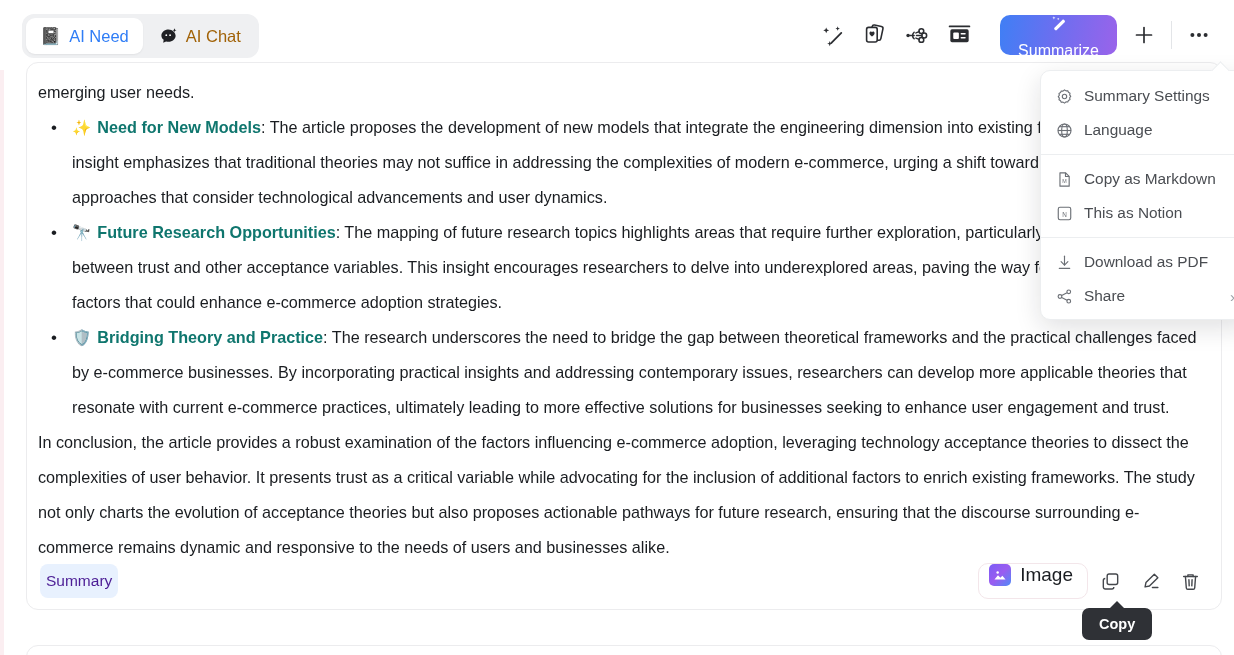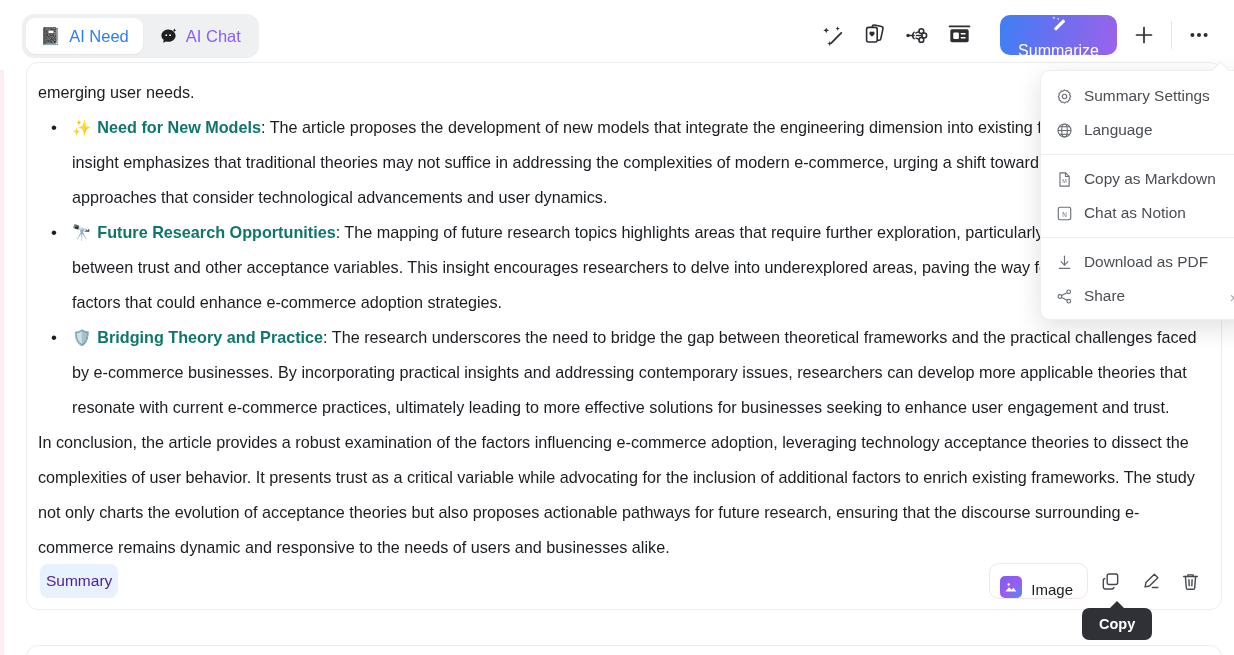--- a/index.html
+++ b/index.html
@@ -30,21 +30,21 @@
     border-radius: 12px;
     display: flex; align-items: center;
     padding: 4px;
     gap: 2px;
   }
   .tab {
     display: flex; align-items: center; gap: 8px;
     height: 36px; padding: 0 14px;
     border-radius: 9px;
     font-size: 16.5px;
-    color: #8b5cf6;
+    color: #a16207;
     cursor: pointer;
     white-space: nowrap;
   }
   .tab.active {
     background: #ffffff;
     color: #2f7df6;
     font-weight: 500;
     box-shadow: 0 1px 2px rgba(0,0,0,0.06);
   }
   .tab-icon { font-size: 17px; line-height: 1; display: inline-block; }
@@ -134,25 +134,25 @@
     height: 34px; padding: 0 6px;
     display: flex; align-items: center;
     background: #e8f1fe;
     color: #4c1d95;
     border-radius: 8px;
     font-size: 15.5px;
     cursor: pointer;
   }
   .footer-actions { display: flex; align-items: center; gap: 4px; }
   .image-btn {
-    display: flex; align-items: flex-end; gap: 9px;
+    display: flex; align-items: flex-start; gap: 9px;
     height: 36px; padding: 0 14px 0 10px;
     border: 1px solid #f3e6ea; border-radius: 10px;
     background: #ffffff;
-    font-size: 15px; color: #1a1d21;
+    font-size: 19px; color: #1a1d21;
     cursor: pointer;
     font-family: "Liberation Sans", sans-serif;
   }
   .img-ico {
     width: 22px; height: 22px; border-radius: 5px;
     background: linear-gradient(135deg, #7b5cf5 0%, #9a5cf0 50%, #4f8bf7 100%);
     display: flex; align-items: center; justify-content: center;
   }
   .act-btn {
     width: 36px; height: 36px;
@@ -421,21 +421,21 @@
     <span>Copy as Markdown</span>
   </div>
 
   <div class="menu-item">
     <span class="mi-ico">
       <svg width="17" height="17" viewBox="0 0 24 24" fill="none" stroke="#6b6f75" stroke-width="1.6">
         <rect x="3.2" y="3.2" width="17.6" height="17.6" rx="2.4"></rect>
         <text x="12" y="16.3" font-size="9" fill="#6b6f75" stroke="none" text-anchor="middle" font-family="Liberation Sans, sans-serif">N</text>
       </svg>
     </span>
-    <span>Chat as Notion</span>
+    <span>This as Notion</span>
   </div>
 
   <div class="menu-sep"></div>
 
   <div class="menu-item">
     <span class="mi-ico">
       <svg width="17" height="17" viewBox="0 0 24 24" fill="none" stroke="#6b6f75" stroke-width="1.6" stroke-linecap="round" stroke-linejoin="round">
         <line x1="12" y1="3" x2="12" y2="15.4"></line>
         <path d="M7.2 10.8L12 15.6l4.8-4.8"></path>
         <line x1="4.6" y1="20.2" x2="19.4" y2="20.2"></line>

